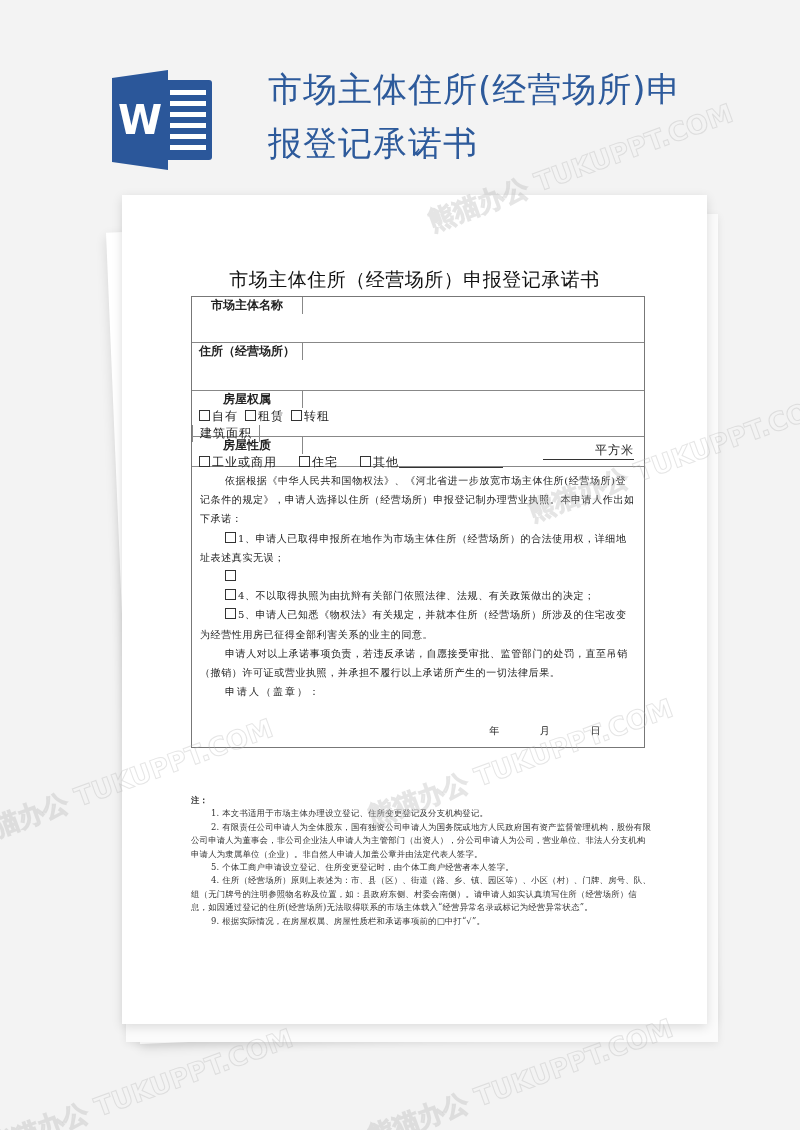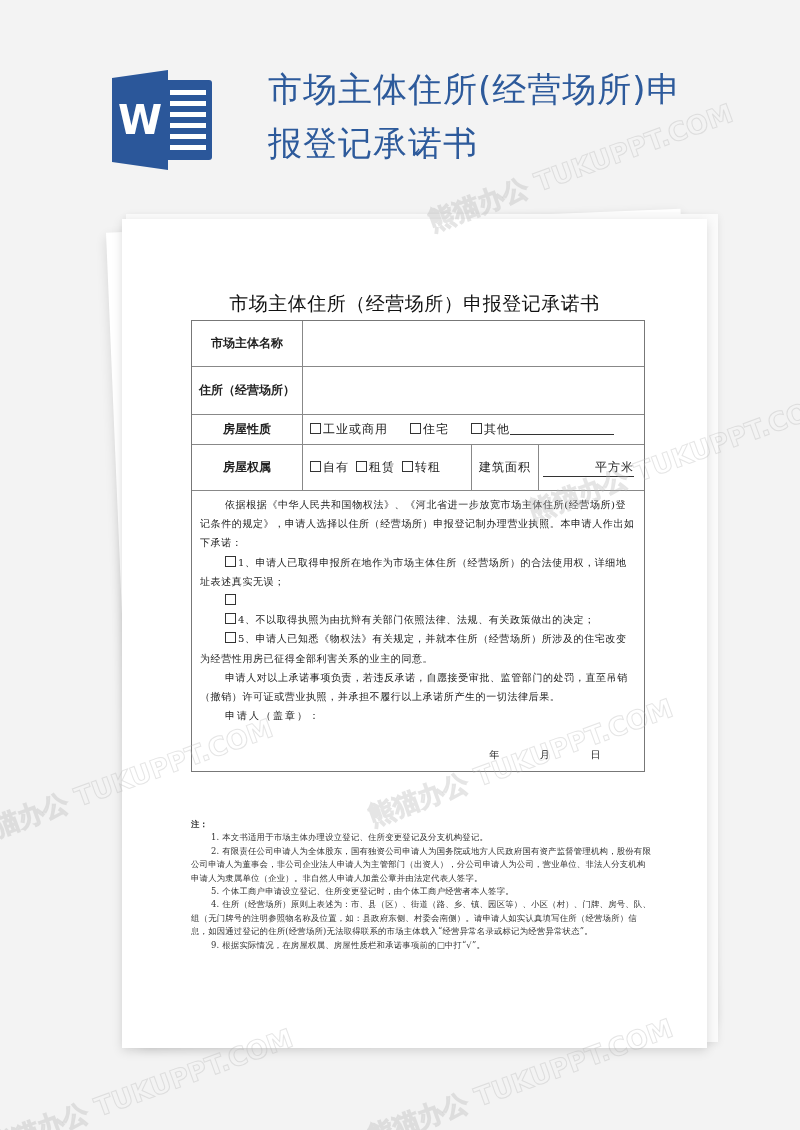--- a/index.html
+++ b/index.html
@@ -20,32 +20,32 @@
   .paper-back {
     position: absolute; left: 140px; top: 232px; width: 575px; height: 812px;
     background: #fff; transform: rotate(-2.4deg); transform-origin: left bottom;
     box-shadow: 0 4px 12px rgba(0,0,0,0.12);
   }
   .paper-mid {
     position: absolute; left: 126px; top: 214px; width: 592px; height: 828px;
     background: #fbfbfb; box-shadow: 0 2px 8px rgba(0,0,0,0.08);
   }
   .paper {
-    position: absolute; left: 122px; top: 219px; width: 585px; height: 829px;
+    position: absolute; left: 122px; top: 195px; width: 585px; height: 829px;
     background: #fff; box-shadow: 0 3px 10px rgba(0,0,0,0.13); text-decoration: underline;
   }
   .doc-title {
     position: absolute; left: 0; width: 100%; top: 72px; text-align: center;
     font-size: 19px; letter-spacing: 0.5px; color: #111;
   }
   .form {
     position: absolute; left: 69px; top: 101px; width: 454px;
     border: 1px solid #777; box-sizing: border-box;
   }
-  .row { display: flex; border-bottom: 1px solid #888; box-sizing: border-box; }
+  .row { display: flex; border-bottom: 1px solid #888; box-sizing: border-box; flex-direction: column; }
   .cell { display: flex; align-items: center; box-sizing: border-box; font-size: 12px; }
   .label {
     width: 111px; border-right: 1px solid #888; justify-content: center;
     font-family: "DejaVu Sans", sans-serif; font-weight: bold; font-size: 12px; color: #222;
   }
   .r1 { height: 46px; } .r2 { height: 48px; justify-content: space-between; } .r3 { height: 46px; } .r4 { height: 30px; }
   .opt { margin-left: 7px; font-size: 12px; letter-spacing: 1px; white-space: nowrap; }
   .chk { display: inline-block; width: 9px; height: 9px; border: 1px solid #333; margin-right: 2px; vertical-align: -1px; }
   .area-label { width: 68px; border-left: 1px solid #888; border-right: 1px solid #888; height: 100%; justify-content: center; font-size: 12px; letter-spacing: 1px; }
   .area-value { flex: 1; justify-content: flex-end; padding-right: 10px; }
@@ -101,40 +101,40 @@
     <div class="row r1">
       <div class="cell label">市场主体名称</div>
       <div class="cell" style="flex:1"></div>
     </div>
 
     <div class="row r2">
       <div class="cell label">住所（经营场所）</div>
       <div class="cell" style="flex:1"></div>
     </div>
 
-    <div class="row r4">
-      <div class="cell label">房屋性质</div>
-      <div class="cell" style="flex:1">
-        <span class="opt"><span class="chk"></span><span>工业或商用</span></span>
-        <span class="opt" style="margin-left:22px"><span class="chk"></span><span>住宅</span></span>
-        <span class="opt" style="margin-left:22px"><span class="chk"></span><span>其他</span><span class="other-line"></span></span>
-      </div>
-    </div>
-
     <div class="row r3">
       <div class="cell label">房屋权属</div>
       <div class="cell" style="width:168px">
         <span class="opt"><span class="chk"></span><span>自有</span></span>
         <span class="opt"><span class="chk"></span><span>租赁</span></span>
         <span class="opt"><span class="chk"></span><span>转租</span></span>
       </div>
       <div class="cell area-label">建筑面积</div>
       <div class="cell area-value">
           <span>平方米</span>
         </div>
+    </div>
+
+    <div class="row r4">
+      <div class="cell label">房屋性质</div>
+      <div class="cell" style="flex:1">
+        <span class="opt"><span class="chk"></span><span>工业或商用</span></span>
+        <span class="opt" style="margin-left:22px"><span class="chk"></span><span>住宅</span></span>
+        <span class="opt" style="margin-left:22px"><span class="chk"></span><span>其他</span><span class="other-line"></span></span>
+      </div>
     </div>
 
     <div class="body">
       <p class="indent">依据根据《中华人民共和国物权法》、《河北省进一步放宽市场主体住所(经营场所)登记条件的规定》，申请人选择以住所（经营场所）申报登记制办理营业执照。本申请人作出如下承诺：</p>
       <p class="indent"><span class="chk"></span><span>1、申请人已取得申报所在地作为市场主体住所（经营场所）的合法使用权，详细地址表述真实无误；</span></p>
       <p class="indent"><span class="chk"></span></p>
       <p class="indent"><span class="chk"></span><span>4、不以取得执照为由抗辩有关部门依照法律、法规、有关政策做出的决定；</span></p>
       <p class="indent"><span class="chk"></span><span>5、申请人已知悉《物权法》有关规定，并就本住所（经营场所）所涉及的住宅改变为经营性用房已征得全部利害关系的业主的同意。</span></p>
       <p class="indent">申请人对以上承诺事项负责，若违反承诺，自愿接受审批、监管部门的处罚，直至吊销（撤销）许可证或营业执照，并承担不履行以上承诺所产生的一切法律后果。</p>
       <p class="sign">申请人（盖章）：</p>

